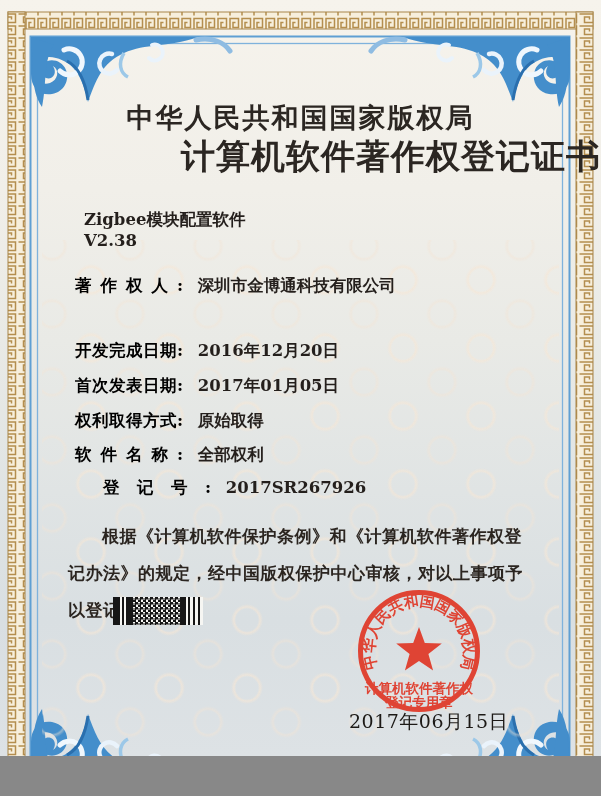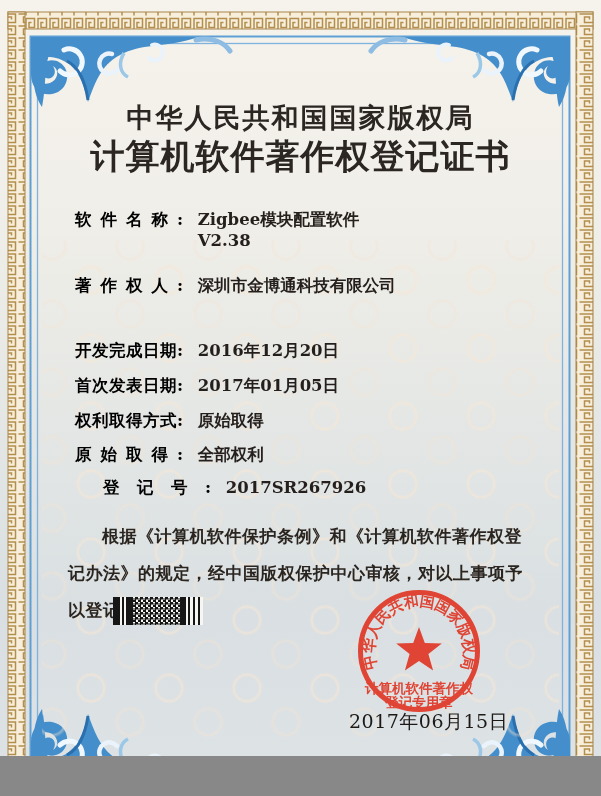--- a/index.html
+++ b/index.html
@@ -13,21 +13,21 @@
     position:absolute;left:42px;right:42px;top:240px;bottom:18px;
     background-image:
       radial-gradient(circle, rgba(247,236,221,0) 11px, rgba(246,231,214,0.85) 13px, rgba(247,236,221,0) 16px),
       radial-gradient(circle, rgba(247,236,221,0) 11px, rgba(243,228,212,0.6) 13px, rgba(247,236,221,0) 16px);
     background-size:78px 68px,78px 68px;
     background-position:10px 6px,49px 40px;
     opacity:.75;pointer-events:none;
   }
   .txt{position:absolute;color:#2b2622;}
   .authority{top:100px;left:0;width:601px;text-align:center;font-size:27px;font-weight:700;letter-spacing:2px;}
-  .title{top:134px;left:0;width:601px;text-align:center;font-size:34px;font-weight:700;letter-spacing:1px;}
+  .title{top:134px;left:0;width:601px;text-align:right;font-size:34px;font-weight:700;letter-spacing:1px;}
   .certno{top:185px;right:58px;font-size:12.5px;font-weight:700;color:#3a332e;}
   .certno .gap{display:inline-block;width:14px;}
   .frow{position:absolute;left:75px;font-size:16.5px;font-weight:700;line-height:21px;}
   .flabel{display:inline-block;width:108px;text-align:justify;text-align-last:justify;vertical-align:top;}
   .fval{display:inline-block;margin-left:9px;vertical-align:top;color:#241f1c;}
   .statement{top:518px;left:68px;width:467px;font-size:17px;font-weight:700;line-height:37px;text-indent:2em;letter-spacing:.5px;color:#2b2520;margin:0;}
   .barcode{position:absolute;left:113px;top:597px;width:90px;height:28px;display:flex;}
   .bc-start{width:20px;height:28px;background:linear-gradient(90deg,#161616 0 7px,#f6f6f3 7px 9px,#161616 9px 11px,#f6f6f3 11px 13px,#161616 13px 20px);}
   .bc-mid{width:48px;height:28px;
     background-image:repeating-linear-gradient(0deg, rgba(20,20,20,.5) 0 2px, rgba(0,0,0,0) 2px 5px),repeating-conic-gradient(#171717 0% 25%, #f6f6f3 25% 50%);
@@ -78,21 +78,20 @@
     <use href="#orn" transform="translate(0,816) scale(1,-1)"></use>
     <use href="#orn" transform="translate(601,816) scale(-1,-1)"></use>
   </svg>
 
   <div class="watermarks"></div>
 
   <div class="txt authority">中华人民共和国国家版权局</div>
   <div class="txt title">计算机软件著作权登记证书</div>
 
   <div class="frow" style="top:209px;">
-    <span class="flabel">软件名称:</span>
     <span class="fval">
       <span style="display:block;text-align:center;">Zigbee模块配置软件</span>
       <span style="display:block;">V2.38</span>
     </span>
   </div>
   <div class="frow" style="top:275px;">
     <span class="flabel">著作权人:</span>
     <span class="fval">深圳市金博通科技有限公司</span>
   </div>
   <div class="frow" style="top:340px;">
@@ -101,21 +100,21 @@
   </div>
   <div class="frow" style="top:375px;">
     <span class="flabel">首次发表日期:</span>
     <span class="fval">2017年01月05日</span>
   </div>
   <div class="frow" style="top:410px;">
     <span class="flabel">权利取得方式:</span>
     <span class="fval">原始取得</span>
   </div>
   <div class="frow" style="top:444px;">
-    <span class="flabel">原始取得:</span>
+    <span class="flabel">软件名称:</span>
     <span class="fval">全部权利</span>
   </div>
   <div class="frow" style="top:477px;margin-left:28px;">
     <span class="flabel">登记号:</span>
     <span class="fval">2017SR267926</span>
   </div>
 
   <p class="txt statement">根据《计算机软件保护条例》和《计算机软件著作权登记办法》的规定，经中国版权保护中心审核，对以上事项予以登记。</p>
 
   <div class="barcode">

